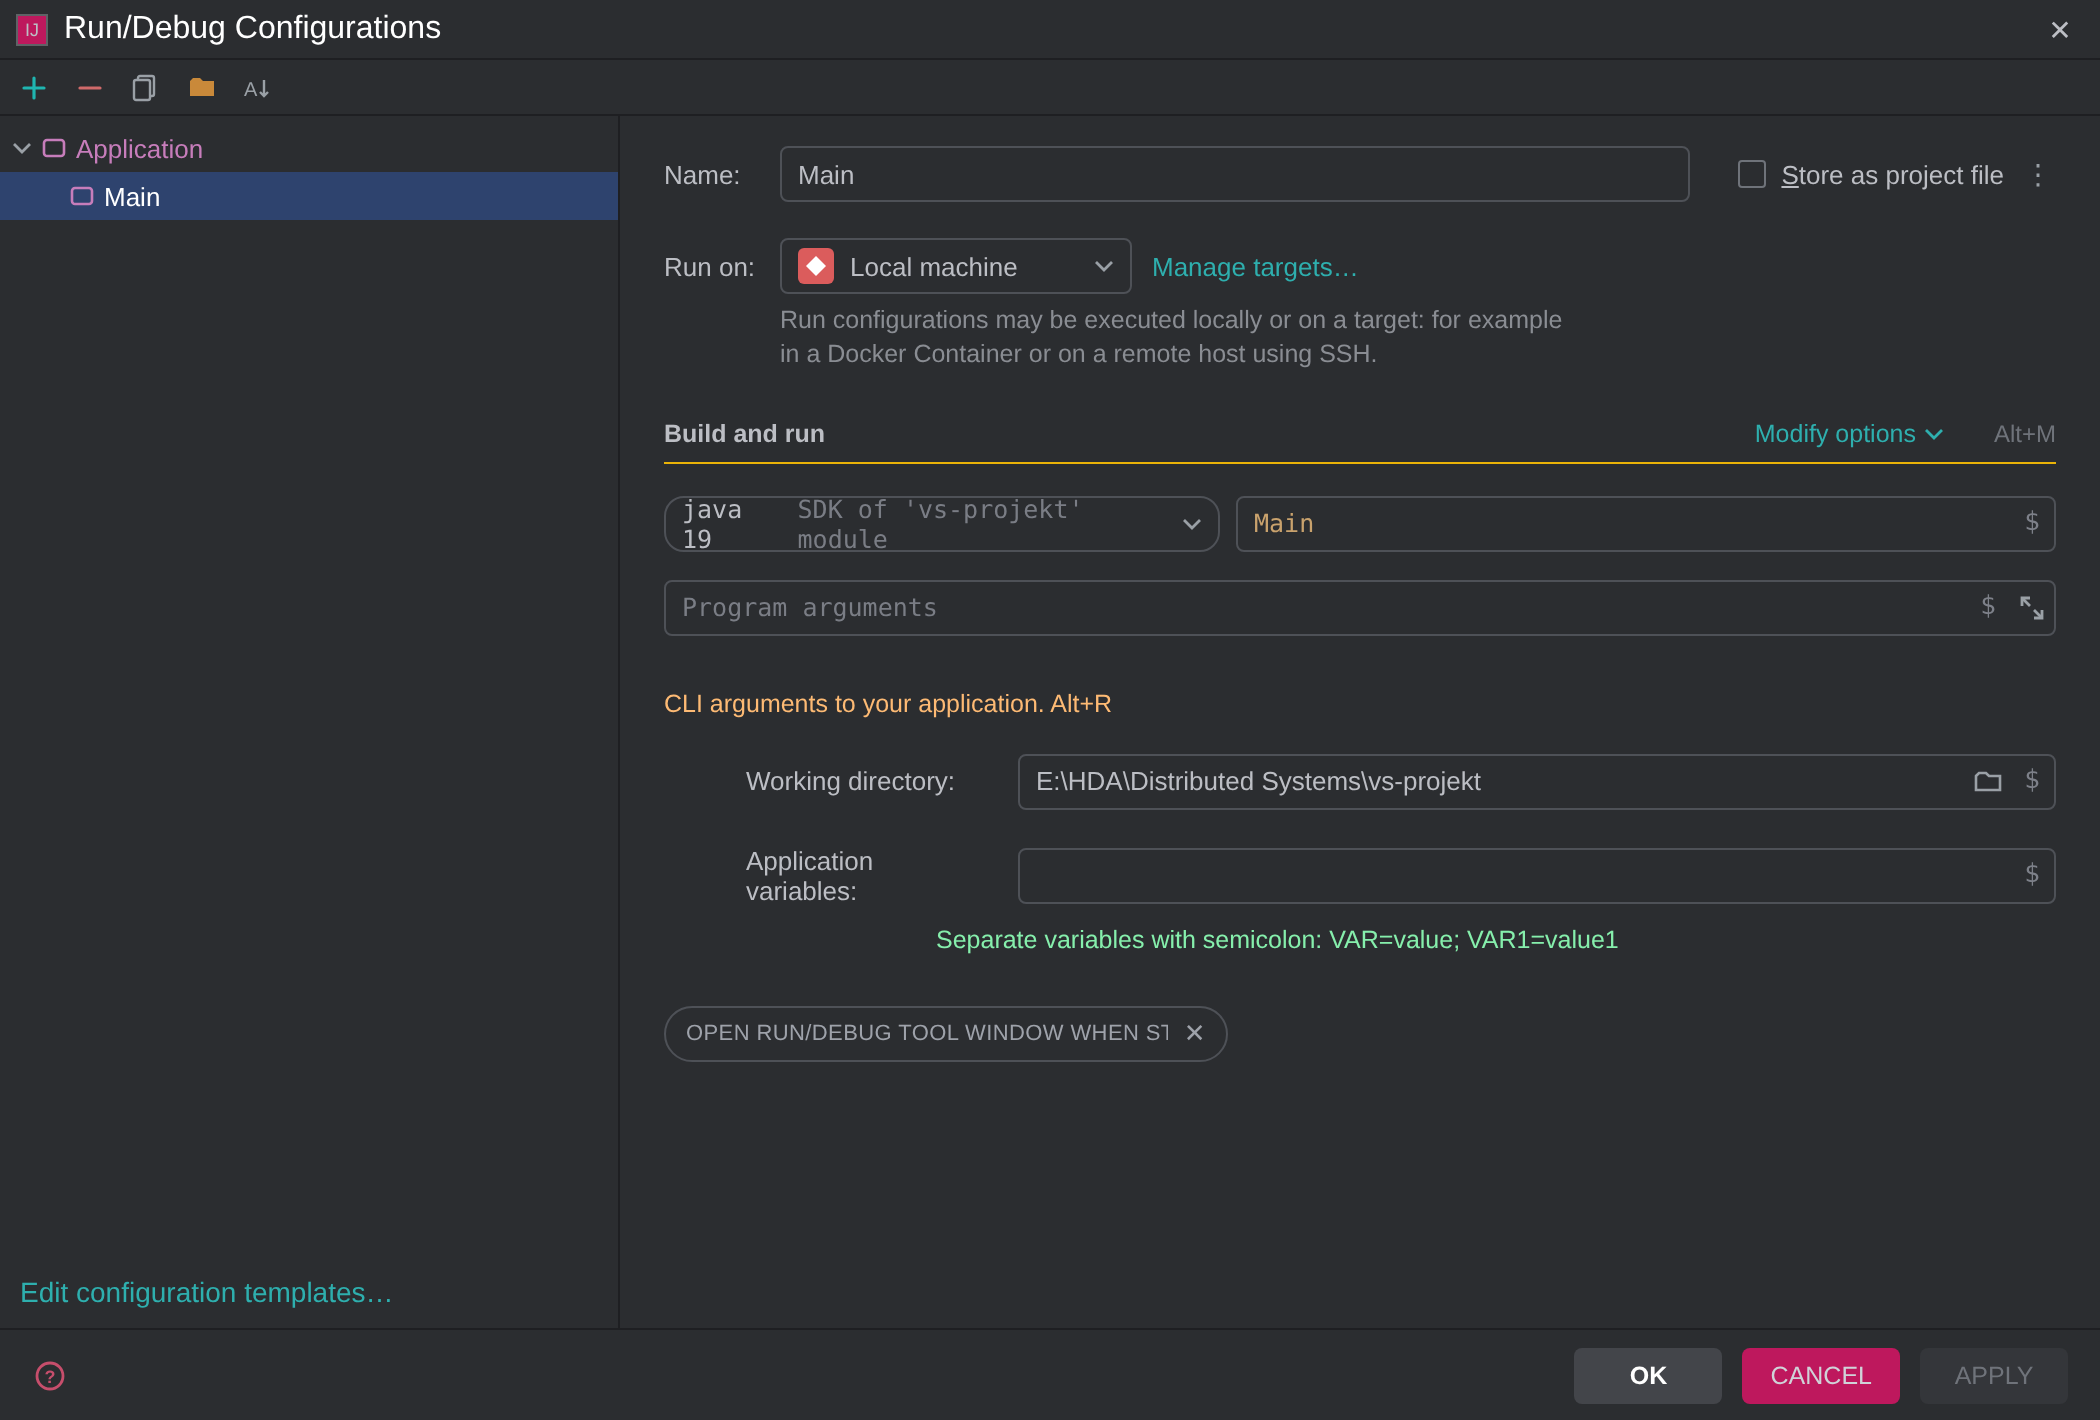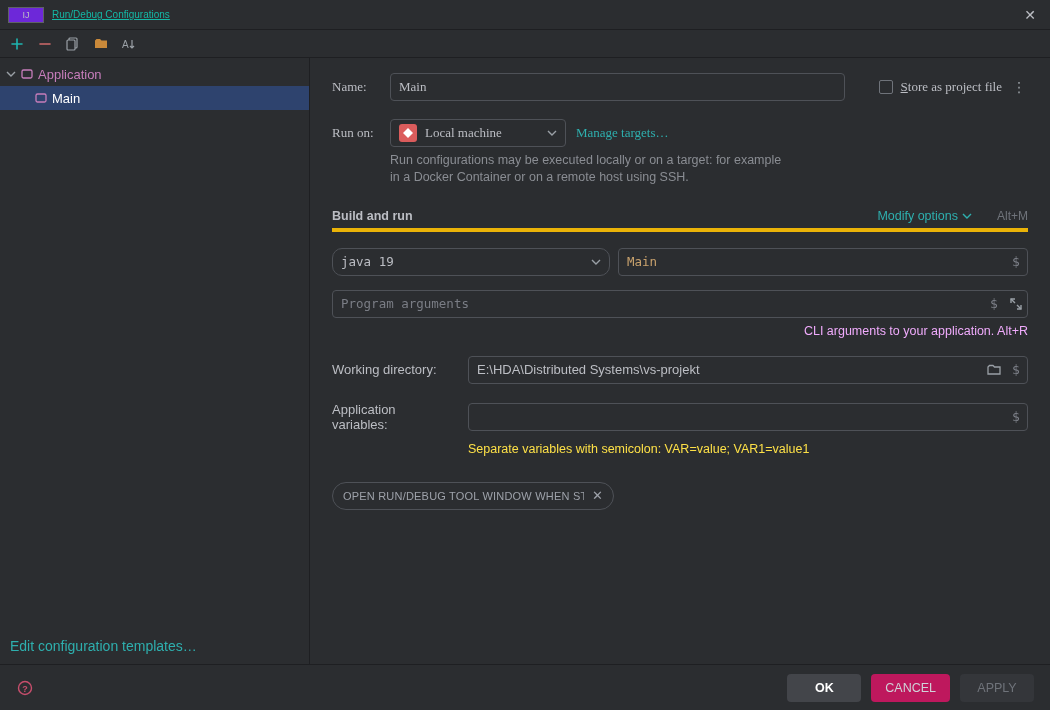--- a/index.html
+++ b/index.html
@@ -12,26 +12,26 @@
     overflow: hidden;
     display: flex; flex-direction: column;
   }
   
   .titlebar {
     height: 30px; display: flex; align-items: center;
     padding: 0 8px; background: #2b2d30;
     border-bottom: 1px solid #1e1f22;
   }
   .titlebar .app-icon {
-    width: 36px; height: 16px; background: #6d28d9;
+    width: 16px; height: 16px; background: #be185d;
     border: 1px solid #5f6266; display: flex; align-items:center; justify-content:center;
     font-size: 9px; font-weight: normal; color:#bcbec4;
     margin-right: 8px;
   }
-  .titlebar .title { flex:1; font-size:10px; color:#14b8a6;text-decoration:underline; }
+  .titlebar .title { flex:1; font-size:16px; color:#ffffff; }
   .titlebar .close { width: 24px; text-align:center; color:#bcbec4; font-size:14px; cursor:pointer; }
   
   .toolbar {
     height: 28px; display:flex; align-items:center; gap: 10px;
     padding: 0 8px; border-bottom: 1px solid #1e1f22;
   }
   .tb-btn { width:18px; height:18px; display:flex; align-items:center; justify-content:center; cursor:pointer; }
   svg { display:block; }
   
   .body { flex:1; display:flex; min-height:0; }
@@ -56,21 +56,21 @@
   .sidebar-footer {
     padding: 6px 10px 10px;
   }
   .sidebar-footer a { color:#2eafae; text-decoration:none; font-size:14px; cursor:pointer; }
 
   
   .content {
     flex:1; overflow:auto; padding: 14px 22px 10px 22px;
     display:flex; flex-direction:column; gap:4px;
   }
-  .form-row { display:flex; align-items:center; gap:10px; min-height:30px;font-family:Liberation Serif, serif; }
+  .form-row { display:flex; align-items:center; gap:10px; min-height:30px; }
   .form-row .lbl { width: 48px; color:#bcbec4;}
   .form-row.runon .lbl{ width:48px;}
   .txt-input, .select, .combo {
     background:#2b2d30; border:1px solid #4e5157; border-radius:4px;
     height:28px; color:#bcbec4; padding: 0 8px;
     font-family:inherit; font-size:13px;
   }
   .txt-input.wide { width: 455px; }
   .store-wrap { margin-left:auto; display:flex; align-items:center; gap:8px;}
   .chk { width:14px;height:14px;border:1px solid #6f737a;border-radius:2px; }
@@ -80,21 +80,21 @@
   }
   .select .sel-icon {
     width:18px;height:18px;border-radius:3px;background:#db5c5c;
     display:flex;align-items:center;justify-content:center;
   }
   .select .caret { margin-left:auto; color:#9aa0a6; }
   .link { color:#2eafae; cursor:pointer; font-size:13px; }
   .help-text { color:#8a8d93; font-size:12.5px; margin-left:58px; line-height:1.35; max-width: 400px;}
   .section-hdr {
     display:flex; align-items:center; margin-top:20px; height:22px;
-    border-bottom: 4px solid #eab308; padding-bottom:6px;
+    border-bottom: 1px solid #eab308; padding-bottom:6px;
   }
   .section-hdr .sec-title { color:#bcbec4; font-weight:600; font-size:12.5px;}
   .section-hdr .right { margin-left:auto; display:flex; align-items:center; gap:25px;}
   .section-hdr .modopt { color:#2eafae; font-size:12.5px; cursor:pointer; display:flex; align-items:center; gap:4px;}
   .section-hdr .shortcut { color:#6f737a; font-size:12px;}
 
   .two-col { display:flex; gap:8px; margin-top:12px;}
   .combo.sdk { width: 278px; display:flex; align-items:center; font-family: "Consolas","Menlo",monospace; font-size:12.5px; cursor:pointer;border-radius:10px;}
   .combo.sdk .dim { color:#7a7d85; margin-left:6px;}
   .combo.sdk .caret { margin-left:auto; color:#9aa0a6;}
@@ -105,27 +105,27 @@
     font-family: "Consolas","Menlo",monospace; font-size:12.5px;
   }
   .input-with-icons input::placeholder { color:#7a7d85; font-family:"Consolas","Menlo",monospace;}
   .trail-icons { position:absolute; right:4px; top:0; height:28px; display:flex; align-items:center; gap:6px;}
   .trail-icons .ic { width:16px;height:16px; display:flex;align-items:center;justify-content:center; color:#7d8089; cursor:pointer;}
   .dollar { font-family:monospace; font-size:13px; color:#7d8089;}
 
   .prog-args-row { margin-top:10px; position:relative; }
   .prog-args-row input { width:100%; height:28px; background:#2b2d30; border:1px solid #4e5157; border-radius:4px; color:#bcbec4; padding:0 48px 0 8px; font-family:"Consolas","Menlo",monospace; font-size:12.5px;}
   .prog-args-row input::placeholder{color:#7a7d85;}
-  .cli-help { color:#f0abfc; font-size:12.5px; margin-top:2px;text-align:right;}
+  .cli-help { color:#fdba74; font-size:12.5px; margin-top:23px;}
 
   .kv-row { display:flex; align-items:center; gap:14px; margin-top:14px;}
-  .kv-row .klabel { width:122px; color:#bcbec4;}
+  .kv-row .klabel { width:122px; color:#bcbec4;margin-left:41px;}
   .kv-row .vwrap { flex:1; position:relative;}
   .kv-row .vwrap input { width:100%; height:28px; background:#2b2d30;border:1px solid #4e5157;border-radius:4px;color:#bcbec4;padding:0 50px 0 8px; font-size:13px;}
-  .envhelp { color:#fde047; font-size:12.5px; margin-top:6px; margin-left:136px;}
+  .envhelp { color:#86efac; font-size:12.5px; margin-top:6px; margin-left:136px;}
 
   .chip {
     display:inline-flex; align-items:center; height:28px;
     border:1px solid #4e5157; border-radius:14px;
     padding: 0 10px; color:#9ea2aa; font-size:11px; letter-spacing:0.2px;
     margin-top:22px; gap:8px; cursor:default;
     max-width: 282px;
   }
   .chip .chip-label { white-space:nowrap; overflow:hidden; text-overflow: clip; flex:1;}
   .chip .x { color:#9ea2aa; cursor:pointer; font-size:13px;}
@@ -256,20 +256,21 @@
               <path d="M1 3l4 4 4-4" stroke="#2eafae" stroke-width="1.4" fill="none"></path>
             </svg>
         </span>
         <span class="shortcut">Alt+M</span>
       </div>
     </div>
 
     <div class="two-col">
       <div class="combo sdk">
         <span>java 19</span>
+        <span class="dim">SDK of 'vs-projekt' module</span>
         <span class="caret">
           <svg width="10" height="10" viewBox="0 0 10 10">
               <path d="M1 3l4 4 4-4" stroke="#9aa0a6" stroke-width="1.4" fill="none"></path>
             </svg>
         </span>
       </div>
       <div class="input-with-icons">
         <input value="Main" style="">
         <div class="trail-icons">
           <span class="ic dollar">$</span>

